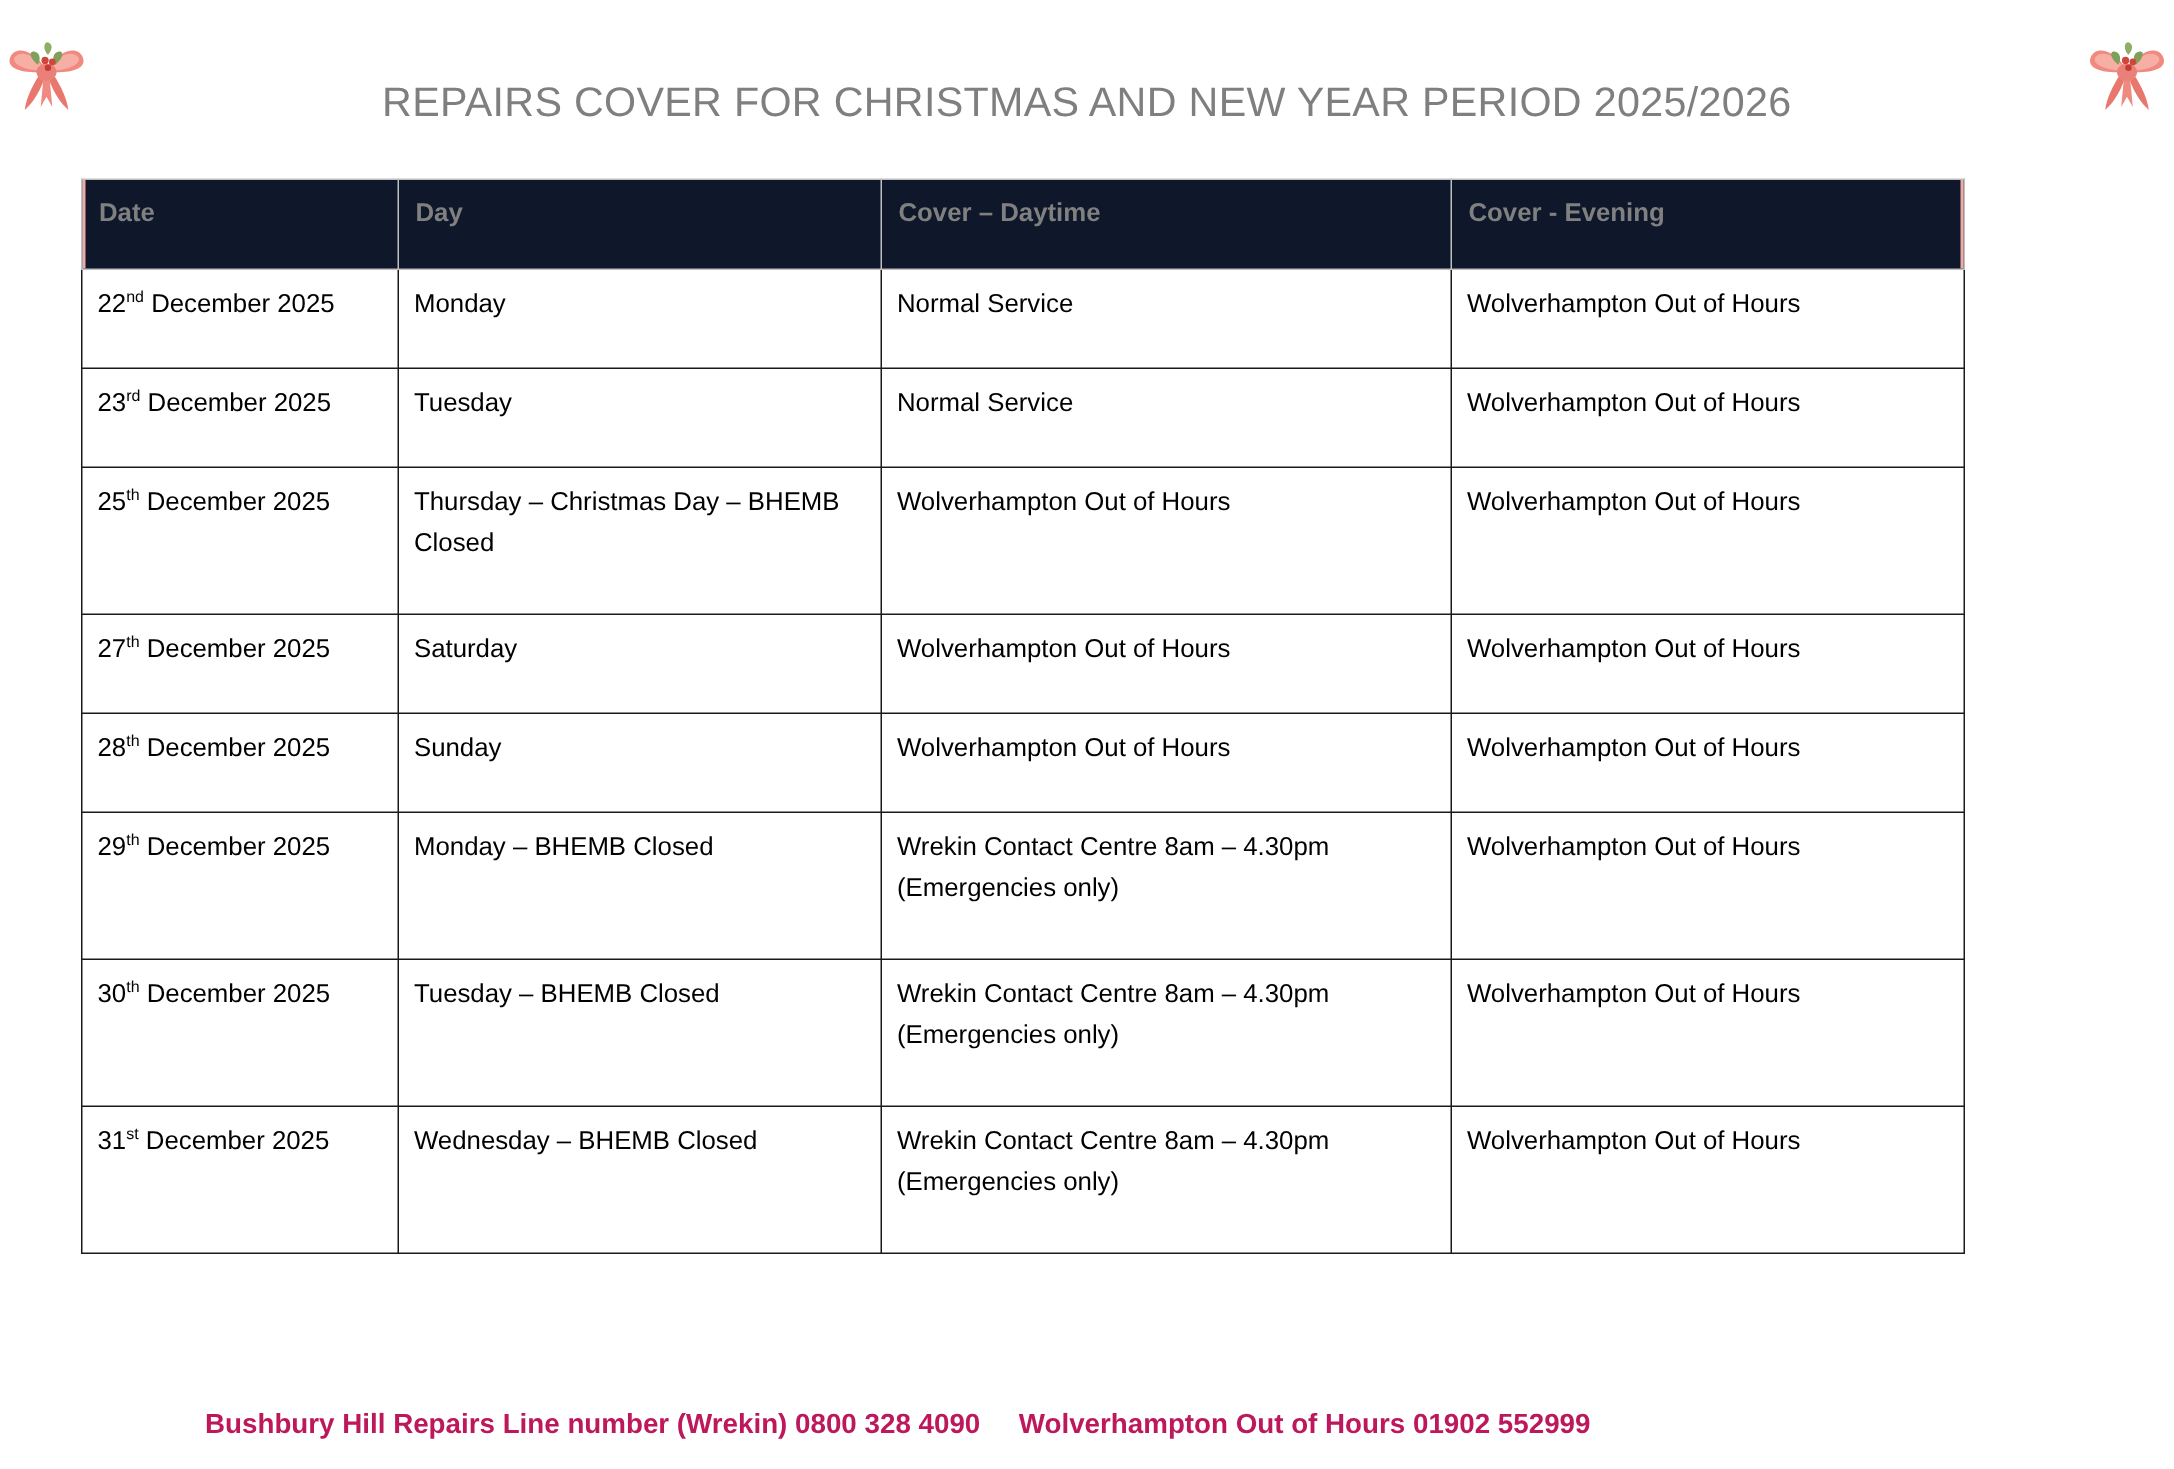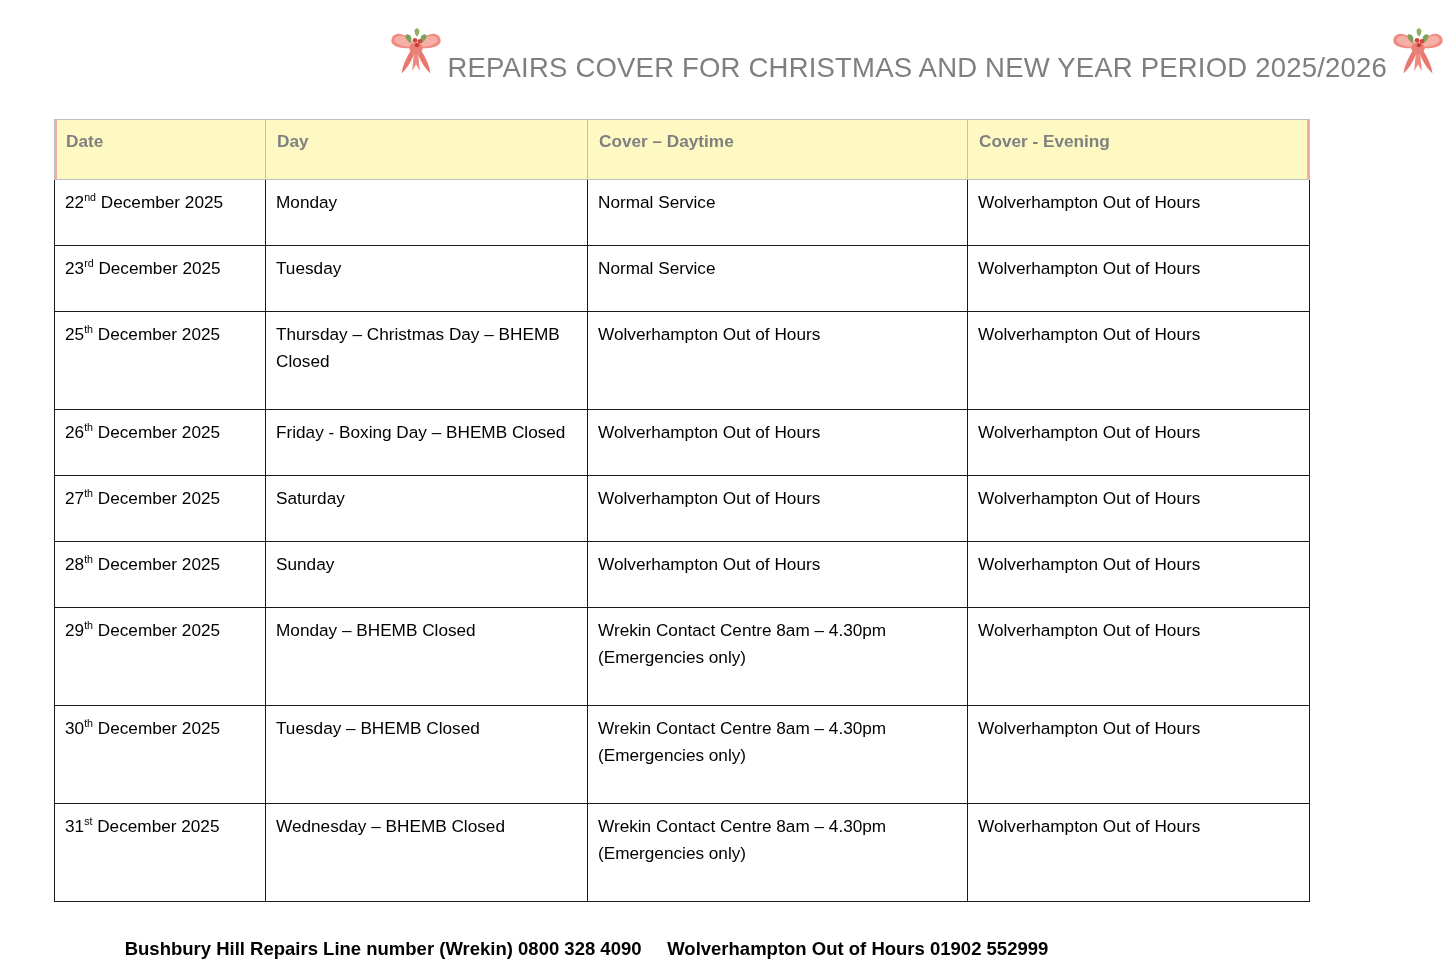--- a/index.html
+++ b/index.html
@@ -21,21 +21,21 @@
 
   
   .title-block {
     position: absolute;
     left: 0;
     top: 18px;
     width: 1449px;
     height: 80px;
     display: flex;
     align-items: center;
-    justify-content: flex-end;
+    justify-content: space-between;
   }
   .title-text {
     font-size: 27.5px;
     color: #7f7f7f;
     letter-spacing: 0.2px;
     white-space: nowrap;
     padding: 0 6px;
     position: relative;
     top: 10px;
   }
@@ -66,21 +66,21 @@
     vertical-align: top;
     padding: 9px 10px 26px 10px;
     font-size: 17.2px;
     line-height: 1.55;
     color: #000000;
     text-align: left;
     font-weight: normal;
   }
   
   thead tr.head-row th {
-    background: #fef9c3;
+    background: #0f172a;
     border: 1.4px solid #bfbfbf;
     color: #808080;
     font-weight: bold;
     font-size: 17.2px;
     height: 43px;
     padding: 8px 11px;
     vertical-align: top;
   }
   thead tr.head-row th:first-child { box-shadow: inset 2px 0 0 0 #f4aaa4; }
   thead tr.head-row th:last-child  { box-shadow: inset -2px 0 0 0 #f4aaa4; }
@@ -99,25 +99,25 @@
   }
   sup {
     font-size: 0.62em;
     vertical-align: super;
     line-height: 0;
   }
 
   
   .footer {
     position: absolute;
-    left: 4px;
+    left: 16px;
     top: 938px;
     width: 1165px;
     text-align: center;
-    color: #000000;
+    color: #be185d;
     font-weight: bold;
     font-size: 18.5px;
     white-space: pre;
   }
 </style>
 </head>
 <body>
 
 <div class="page">
 
@@ -194,26 +194,20 @@
             <td>Normal Service</td>
             <td>Wolverhampton Out of Hours</td>
           </tr>
           <tr class="r-tall">
             <td><span>25</span><sup>th</sup><span> December 2025</span></td>
             <td>Thursday – Christmas Day – BHEMB Closed</td>
             <td>Wolverhampton Out of Hours</td>
             <td>Wolverhampton Out of Hours</td>
           </tr>
           <tr class="r-short">
-            <td><span>26</span><sup>th</sup><span> December 2025</span></td>
-            <td>Friday - Boxing Day – BHEMB Closed</td>
-            <td>Wolverhampton Out of Hours</td>
-            <td>Wolverhampton Out of Hours</td>
-          </tr>
-          <tr class="r-short">
             <td><span>27</span><sup>th</sup><span> December 2025</span></td>
             <td>Saturday</td>
             <td>Wolverhampton Out of Hours</td>
             <td>Wolverhampton Out of Hours</td>
           </tr>
           <tr class="r-short">
             <td><span>28</span><sup>th</sup><span> December 2025</span></td>
             <td>Sunday</td>
             <td>Wolverhampton Out of Hours</td>
             <td>Wolverhampton Out of Hours</td>

